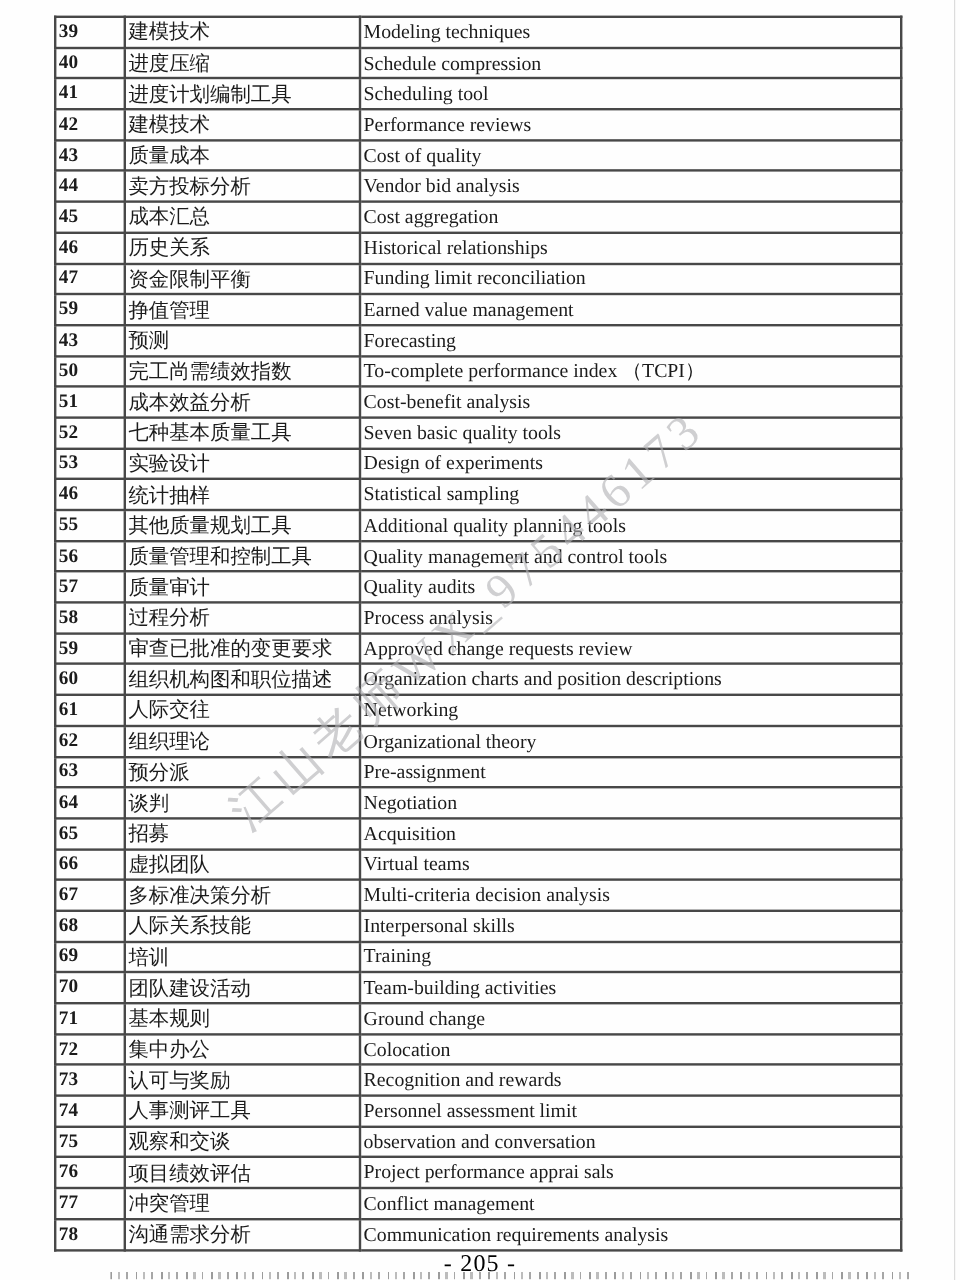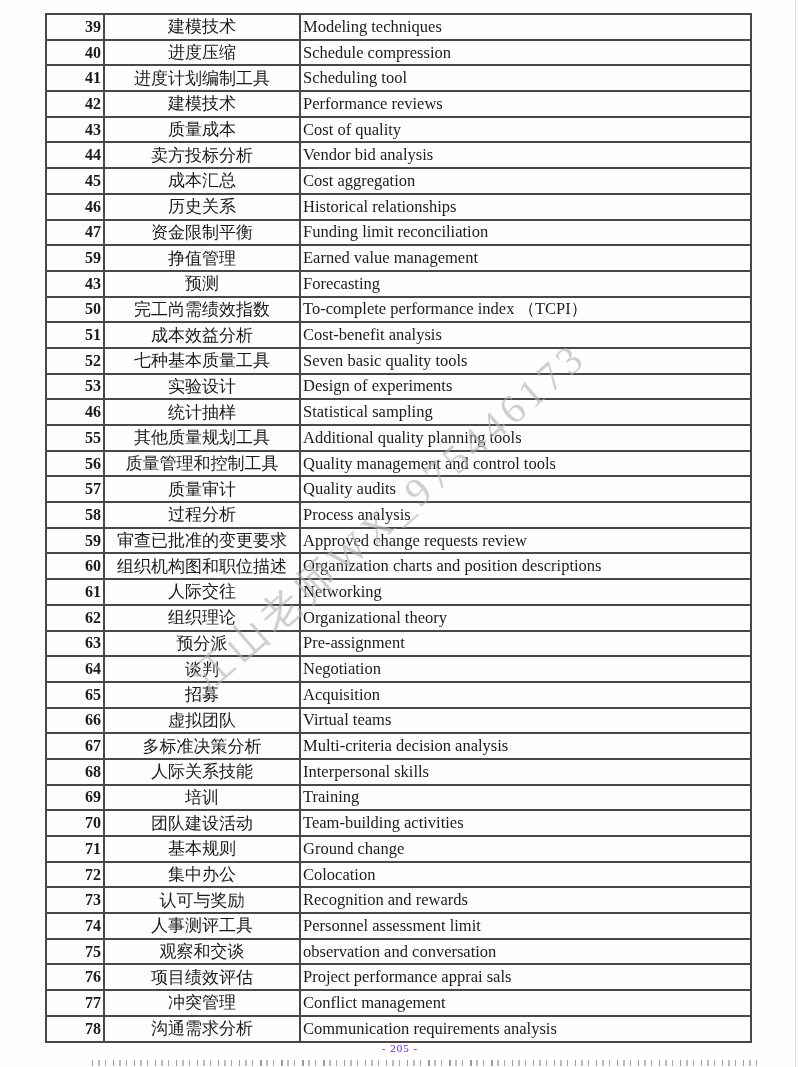--- a/index.html
+++ b/index.html
@@ -29,27 +29,26 @@
   table.glossary td {
     border: 2px solid #484848;
     padding: 0 2px;
     overflow: hidden;
     white-space: nowrap;
     vertical-align: middle;
     height: 21px;
   }
   td.c-no {
     width: 52px;
-    text-align: right;
+    text-align: left;
     font-weight: bold;
     font-size: 16px;
   }
   td.c-zh {
     width: 190px;
-    text-align: center;
     font-size: 17px;
   }
   td.c-en {
     text-align: left;
     padding-left: 9px;
     font-size: 16.5px;
   }
   .watermark {
     position: absolute;
     left: 136px;
@@ -64,23 +63,23 @@
     z-index: 3;
     pointer-events: none;
     font-family: "Liberation Serif", "DejaVu Serif", serif;
   }
   .footer {
     position: absolute;
     top: 1042px;
     left: 0;
     width: 100%;
     text-align: center;
-    font-size: 11px;
+    font-size: 20px;
     letter-spacing: 1px;
-    color: #6d28d9;
+    color: #000000;
   }
   .cutoff {
     position: absolute;
     left: 92px;
     top: 1060px;
     width: 668px;
     height: 6px;
     opacity: 0.55;
     background: repeating-linear-gradient(
       90deg,

